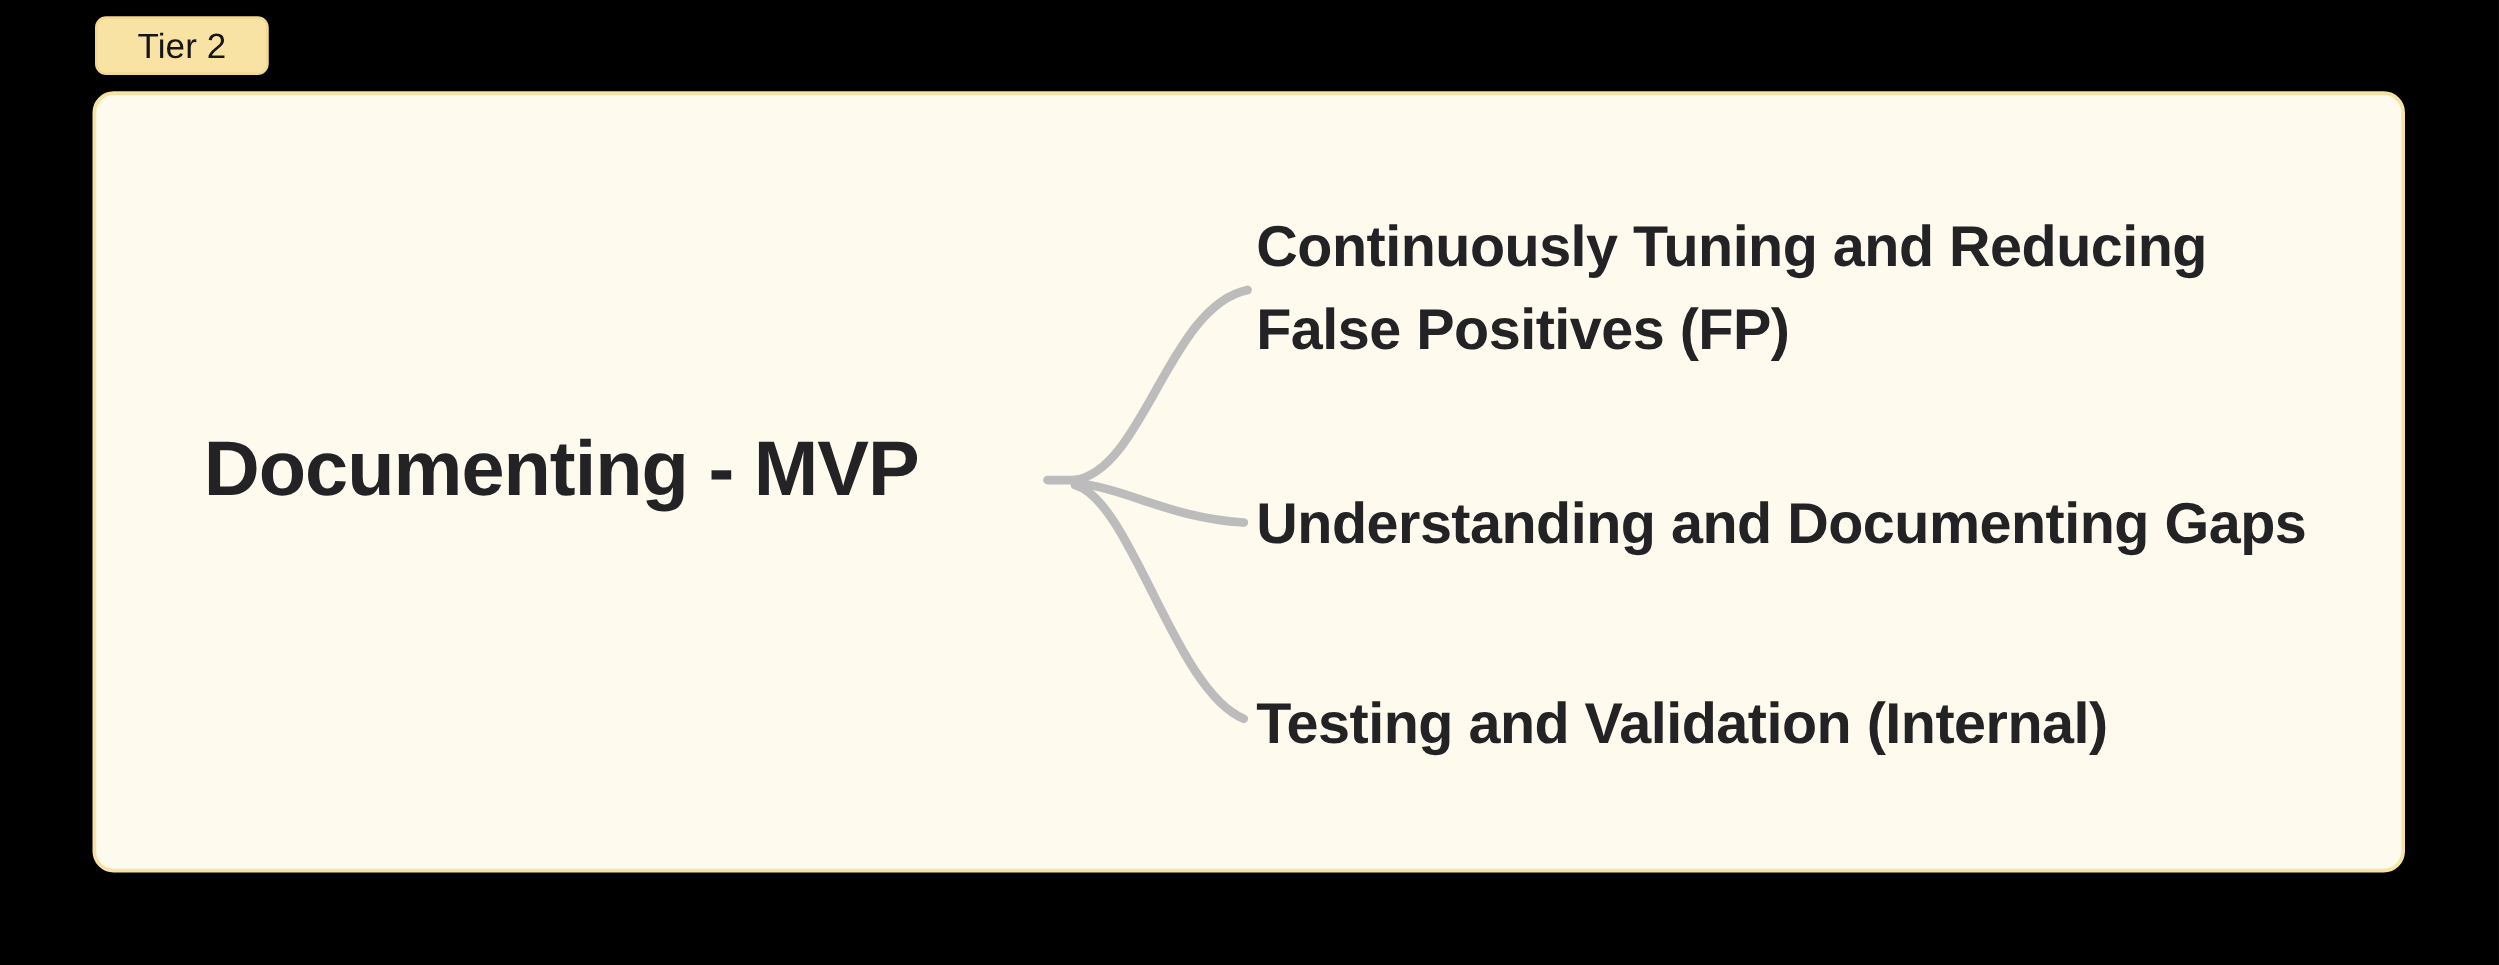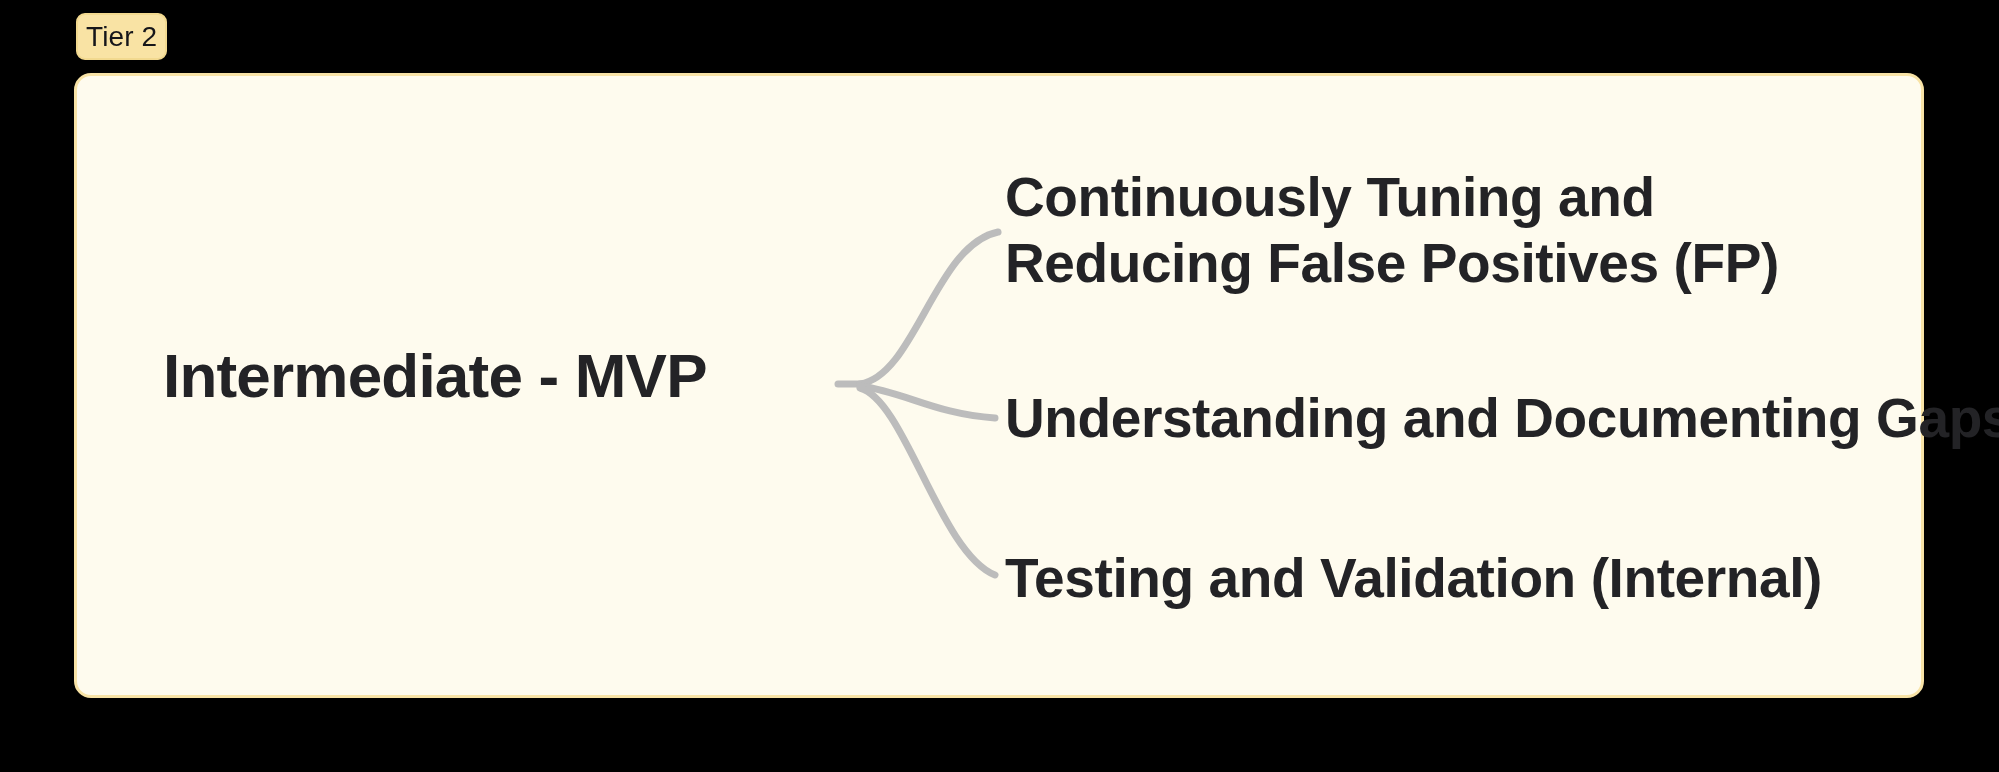--- a/index.html
+++ b/index.html
@@ -23,21 +23,21 @@
     height: 772px;
     background: #000000;
   }
 
   
   .tier-badge {
     position: absolute;
     left: 76px;
     top: 13px;
     height: 47px;
-    padding: 0 8px;
+    padding: 0 32px;
     display: flex;
     align-items: center;
     justify-content: center;
     background: #f9e3a4;
     border: 2px solid #f2d98f;
     border-radius: 9px;
     font-size: 28px;
     font-weight: 400;
     color: #16161a;
     letter-spacing: 0.1px;
@@ -80,21 +80,21 @@
     letter-spacing: -0.8px;
     line-height: 1.02;
     white-space: nowrap;
     z-index: 3;
   }
 
   
   .branch-label {
     position: absolute;
     left: 1005px;
-    font-size: 55px;
+    font-size: 46px;
     font-weight: 700;
     color: #232326;
     letter-spacing: -0.4px;
     line-height: 66px;
     z-index: 3;
   }
 
   .branch-label.b1 { top: 164px; width: 790px; }
   .branch-label.b2 { top: 385px; width: 860px; white-space: nowrap; }
   .branch-label.b3 { top: 545px; width: 800px; white-space: nowrap; }
@@ -112,21 +112,21 @@
 
   <svg class="connectors" viewBox="0 0 1999 772" xmlns="http://www.w3.org/2000/svg">
     <g fill="none" stroke="#bcbcbc" stroke-width="7" stroke-linecap="round">
       <path d="M 838 384 L 866 384"></path>
       <path d="M 860 384 C 915 376, 935 245, 998 232"></path>
       <path d="M 860 386 C 905 392, 935 414, 995 418"></path>
       <path d="M 860 388 C 905 400, 940 553, 995 575"></path>
     </g>
   </svg>
 
-  <div class="root-label">Intermediate - MVP</div>
+  <div class="root-label">Documenting - MVP</div>
 
   <div class="branch-label b1">Continuously Tuning and Reducing False Positives (FP)</div>
 
   <div class="branch-label b3">Testing and Validation (Internal)</div>
 
   <div class="branch-label b2">Understanding and Documenting Gaps</div>
 
 </div>
 
 </body></html>

